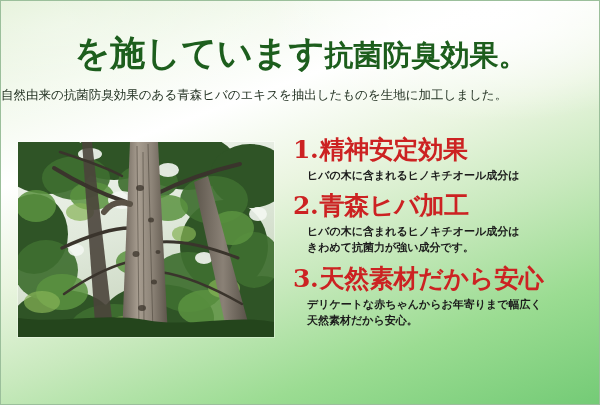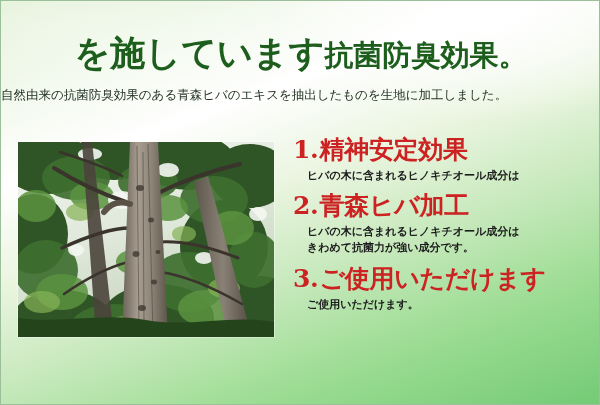--- a/index.html
+++ b/index.html
@@ -253,22 +253,23 @@
           <span class="num">2.</span><span>青森ヒバ加工</span>
         </div>
         <div class="item-body">
           <div>ヒバの木に含まれるヒノキチオール成分は</div>
           <div>きわめて抗菌力が強い成分です。</div>
         </div>
       </div>
 
       <div class="item" id="item-3">
         <div class="item-head">
-          <span class="num">3.</span><span>ご使用いただけます</span>
+          <span class="num">3.</span><span>天然素材だから安心</span>
         </div>
         <div class="item-body">
-          <div>ご使用いただけます。</div>
+          <div>デリケートな赤ちゃんからお年寄りまで幅広く</div>
+          <div>天然素材だから安心。</div>
         </div>
       </div>
 
     </div>
   </div>
 </div>
 
 </body></html>

